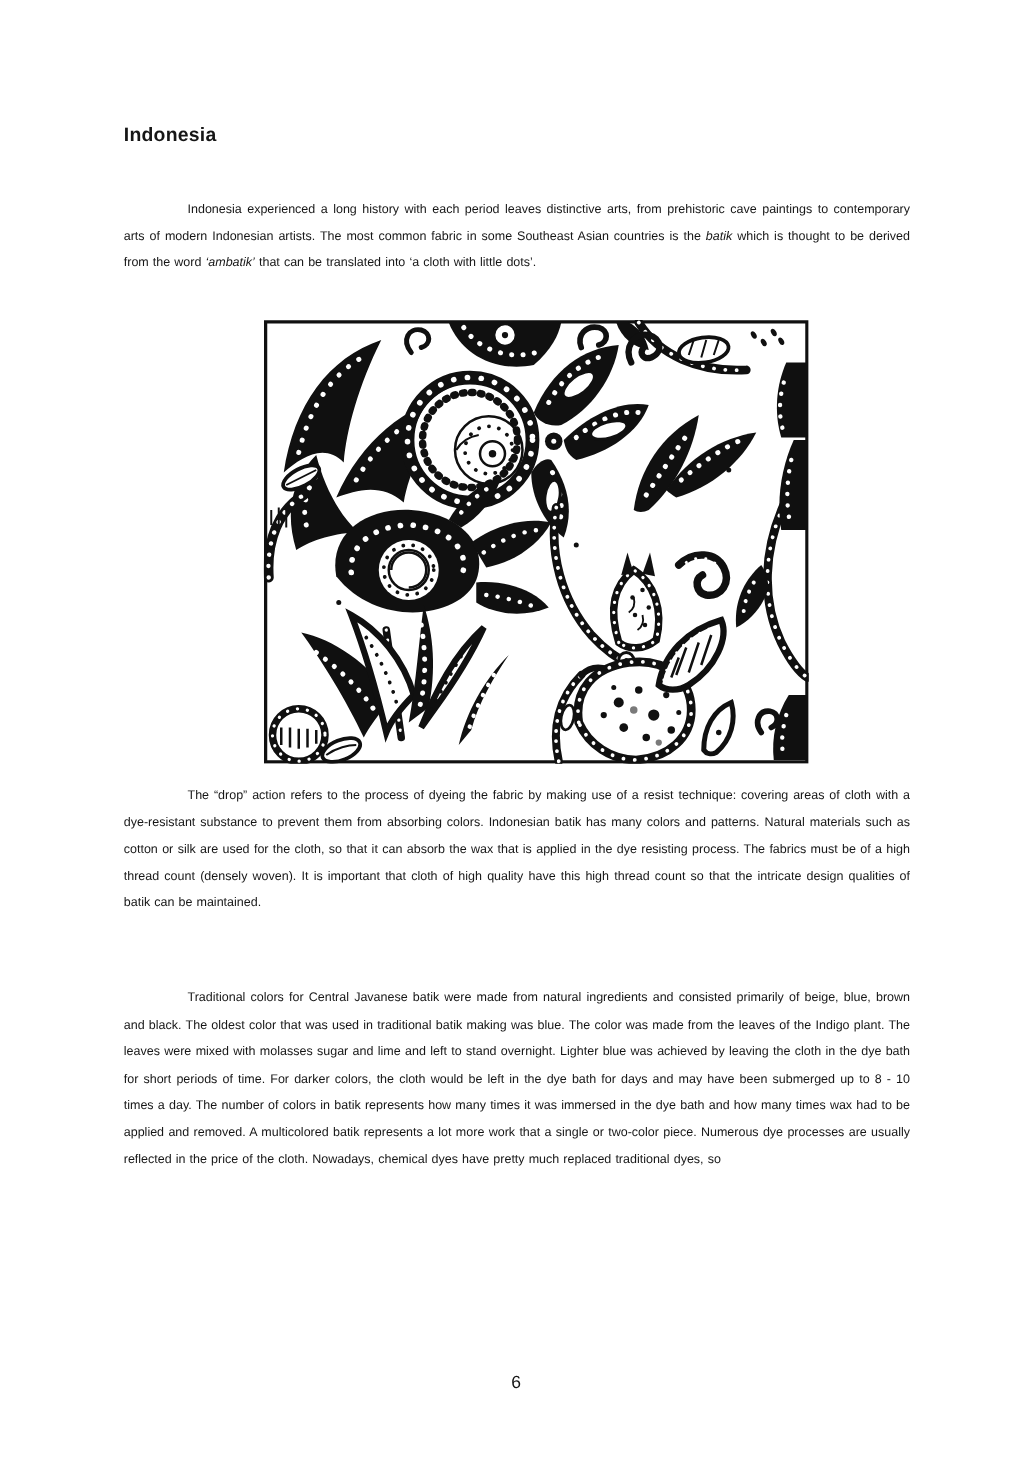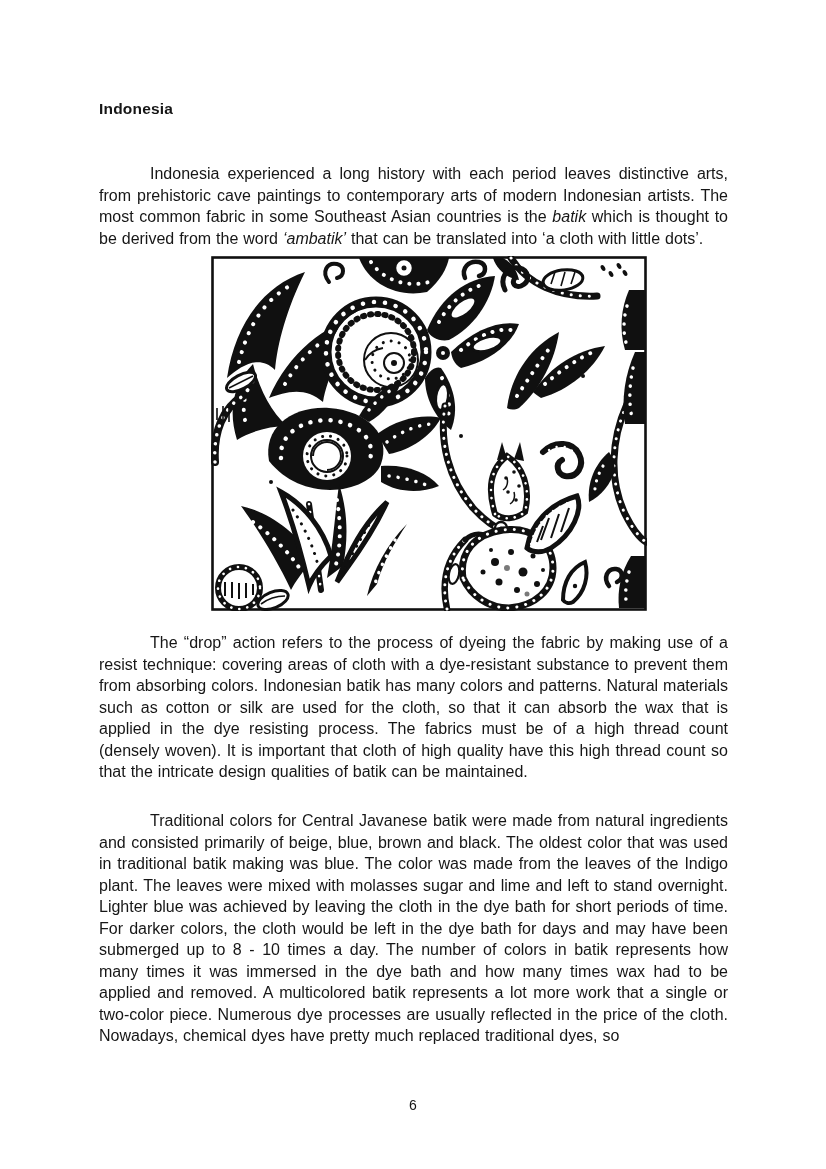--- a/index.html
+++ b/index.html
@@ -10,27 +10,27 @@
     color:#161616;
     font-family:"Liberation Sans","DejaVu Sans",sans-serif;
     overflow:hidden;
   }
   .heading{
     position:absolute;left:99px;top:100px;
     margin:0;font-size:15.5px;font-weight:700;letter-spacing:.2px;
   }
   .para{
     position:absolute;left:99px;width:629px;
-    font-size:16px;line-height:21.55px;
+    font-size:10px;line-height:21.55px;
     text-align:justify;text-indent:51px;
     word-spacing:.5px;
   }
   .para-1{top:147px;}
   .para-2{top:616px;}
-  .para-3{top:794px;}
+  .para-3{top:778px;}
   .figure{
     position:absolute;left:211px;top:256px;width:436px;height:355px;
   }
   .figure svg{display:block;width:436px;height:355px;}
   .pageno{
     position:absolute;left:0;top:1097px;width:826px;
     text-align:center;font-size:14px;
   }
   
   .bk{fill:#101010;stroke:none;}

